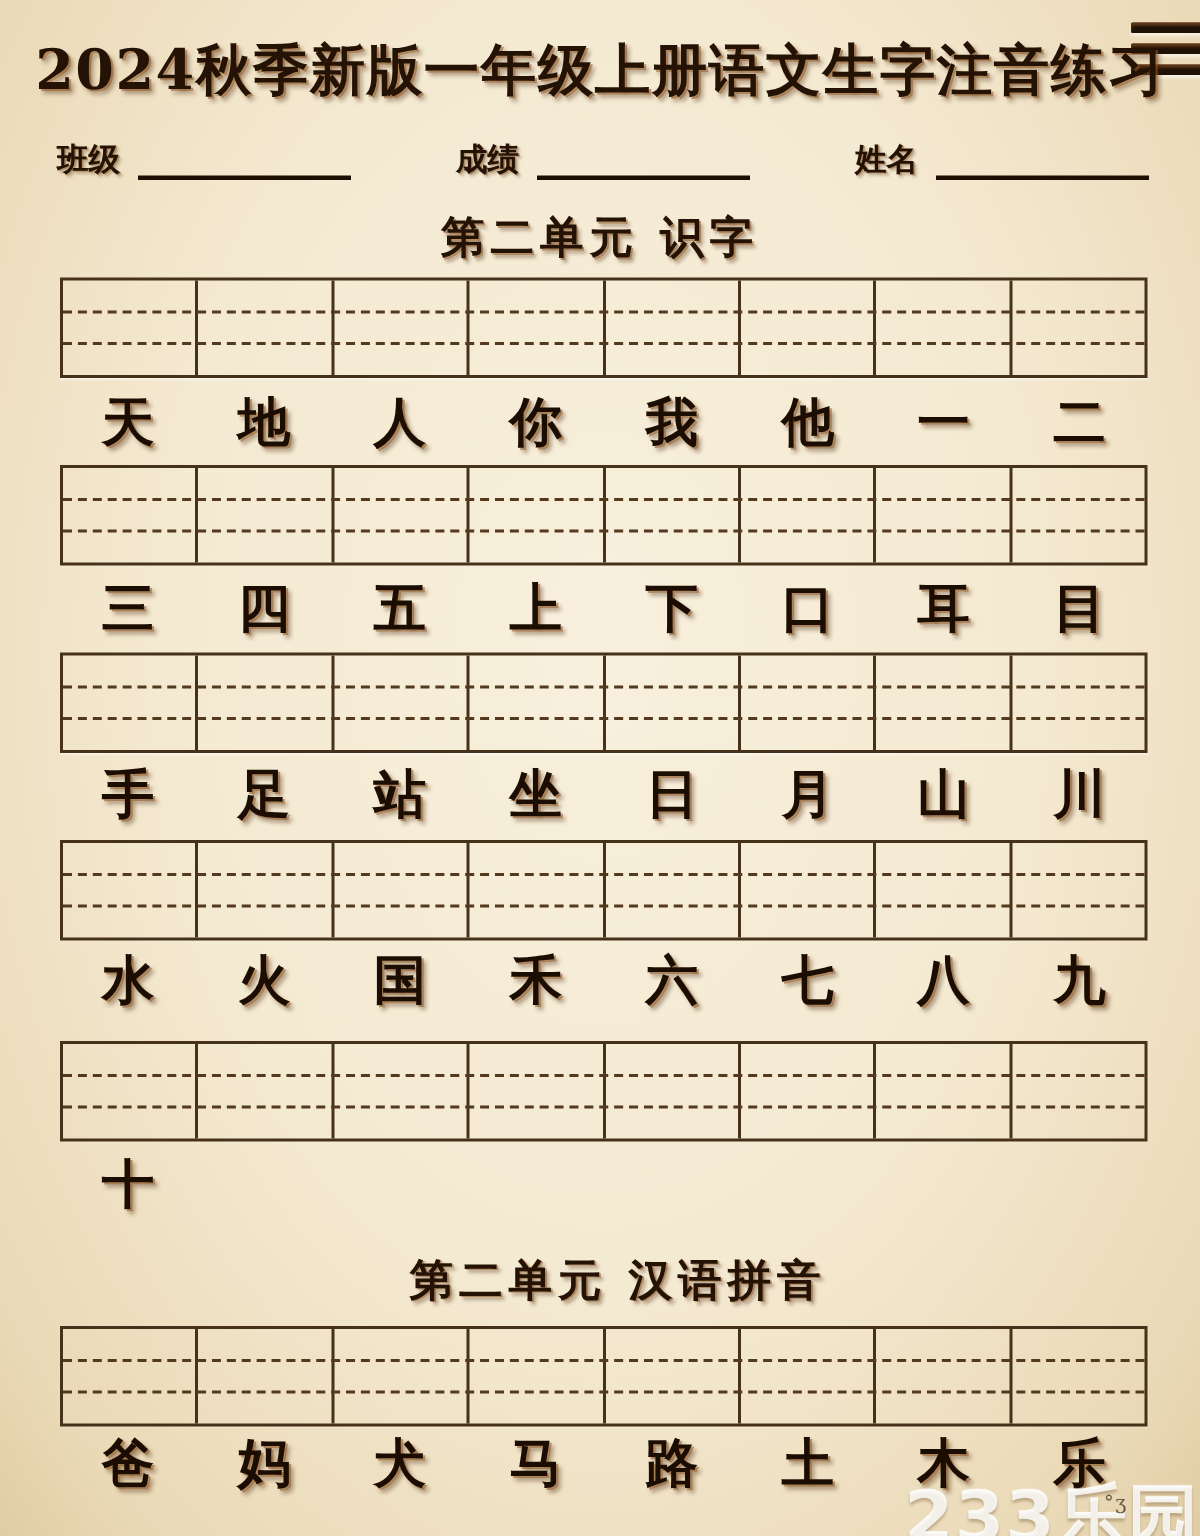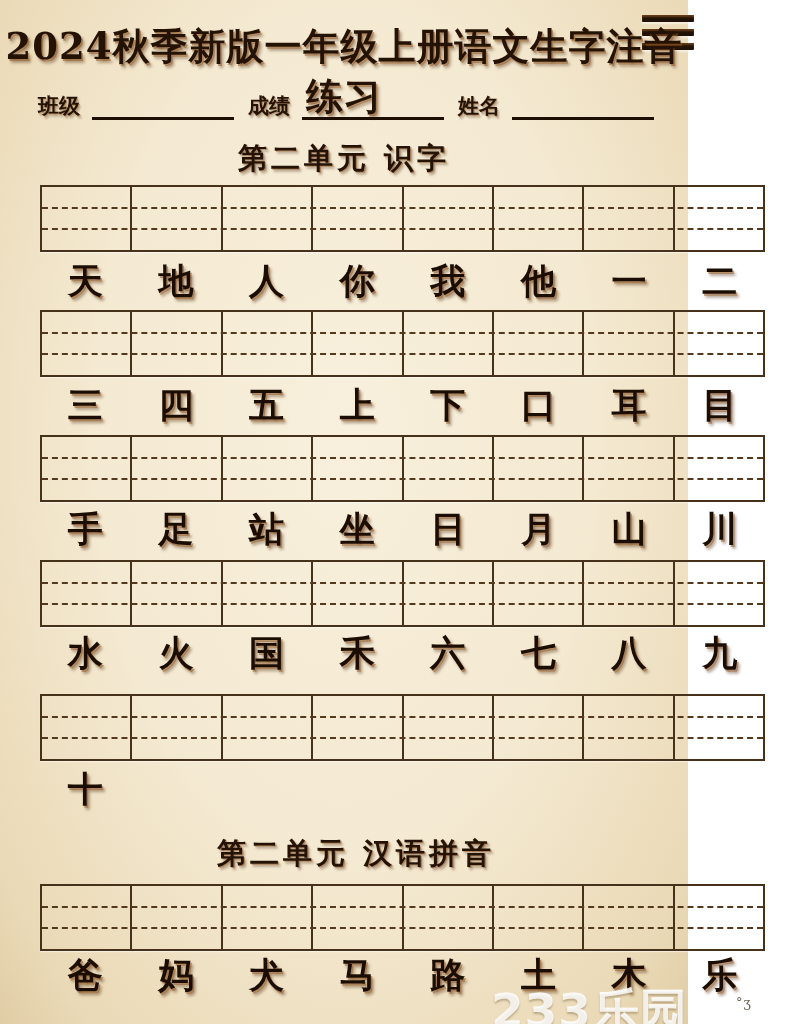--- a/index.html
+++ b/index.html
@@ -7,21 +7,21 @@
     --paper-edge:#e3d1ac;
     --ink:#241204;
     --ink-soft:#4a2f12;
     --line:#46321b;
     --dash:#53391d;
   }
   *{margin:0;padding:0;box-sizing:border-box;}
   html,body{width:800px;height:1024px;overflow:hidden;}
   body{font-family:"DejaVu Serif","Liberation Serif",serif;}
   .page{
-    position:relative;width:688px;height:1024px;
+    position:relative;width:800px;height:1024px;
     background:radial-gradient(ellipse at 50% 42%, #f8f0dd 0%, #f4e9d1 52%, #ead9b6 88%, #e0cda5 100%);
     padding-left:47px;
   }
   
   .title{
     position:absolute;top:22px;left:0;width:100%;text-align:center;
     font-size:37px;font-weight:bold;color:var(--ink);letter-spacing:1px;
     text-shadow:1.5px 1.5px 0 rgba(150,90,35,.55), 3px 3.5px 3px rgba(70,35,8,.38);
   }
   

